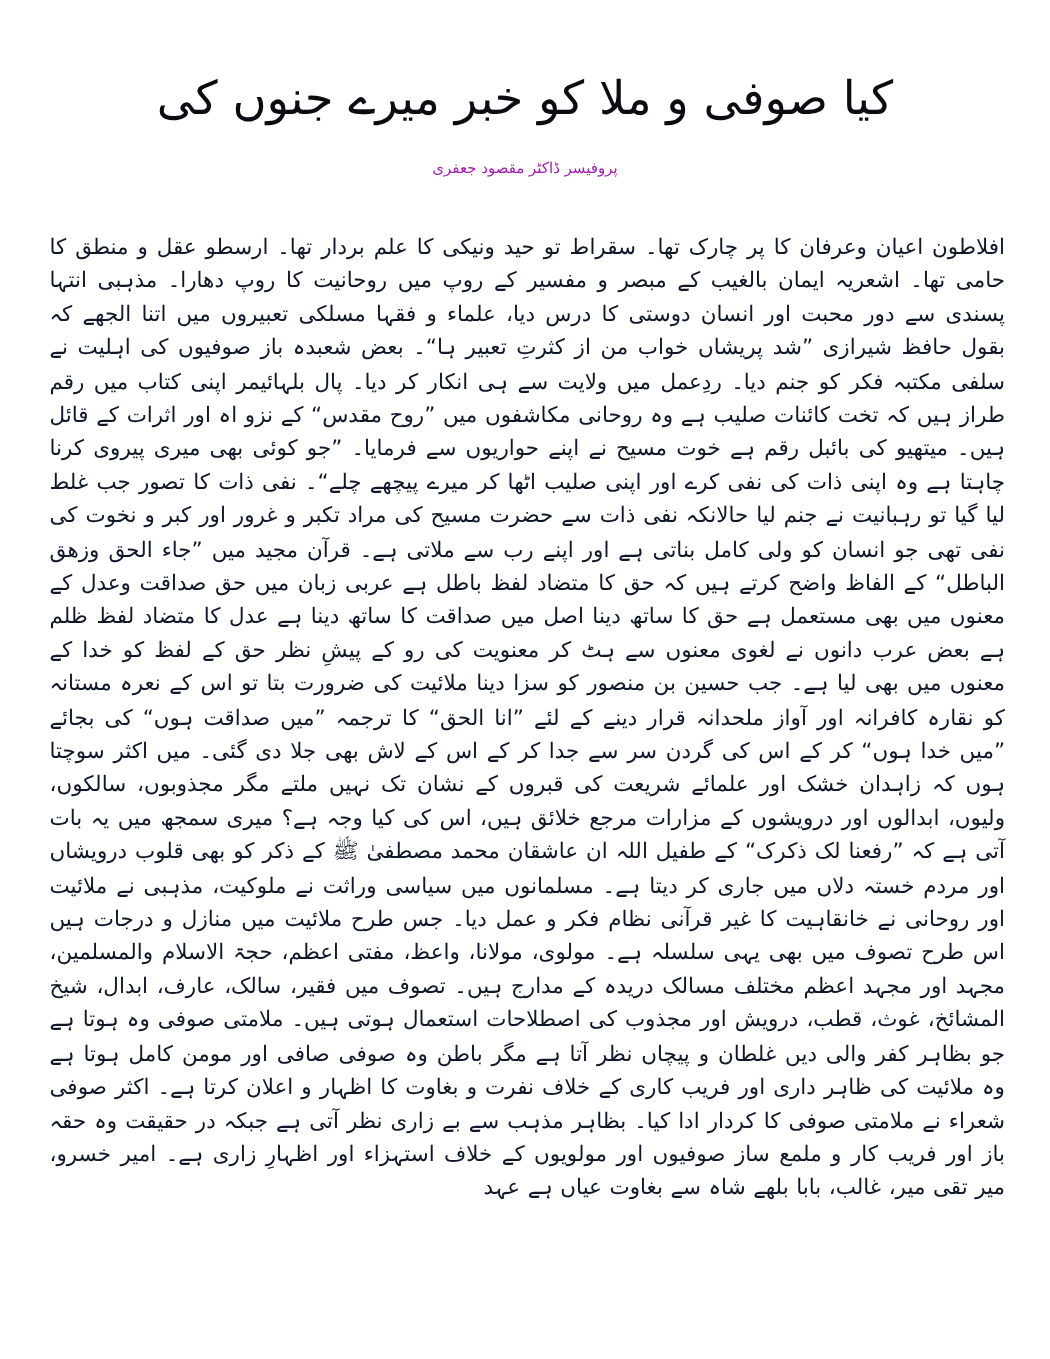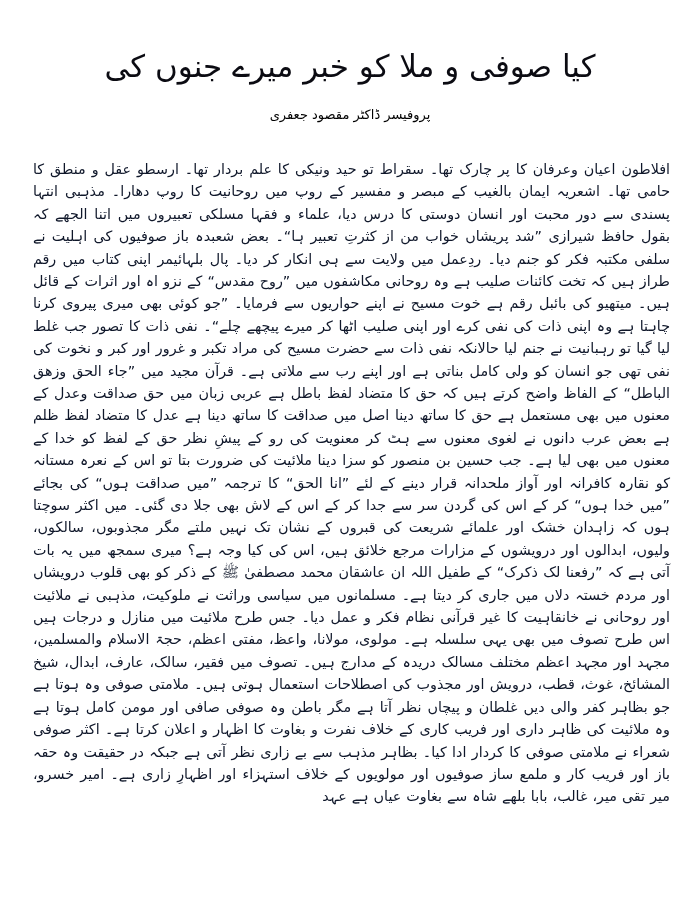--- a/index.html
+++ b/index.html
@@ -35,24 +35,24 @@
     font-weight: 400;
     direction: rtl;
     unicode-bidi: isolate;
     letter-spacing: 0.5px;
     color: #0b0b12;
     margin: 0;
     padding: 0 40px;
   }
   .byline {
     margin: 18px 0 0 0;
-    font-size: 13px;
+    font-size: 10px;
     direction: rtl;
     unicode-bidi: isolate;
-    color: #000000;
+    color: #a21caf;
     letter-spacing: 0.2px;
   }
   .body-block {
     margin: 36px 30px 0 33px;
     direction: rtl;
     unicode-bidi: isolate;
     text-align: justify;
     text-justify: inter-word;
     font-size: 14.3px;
     line-height: 22.4px;

